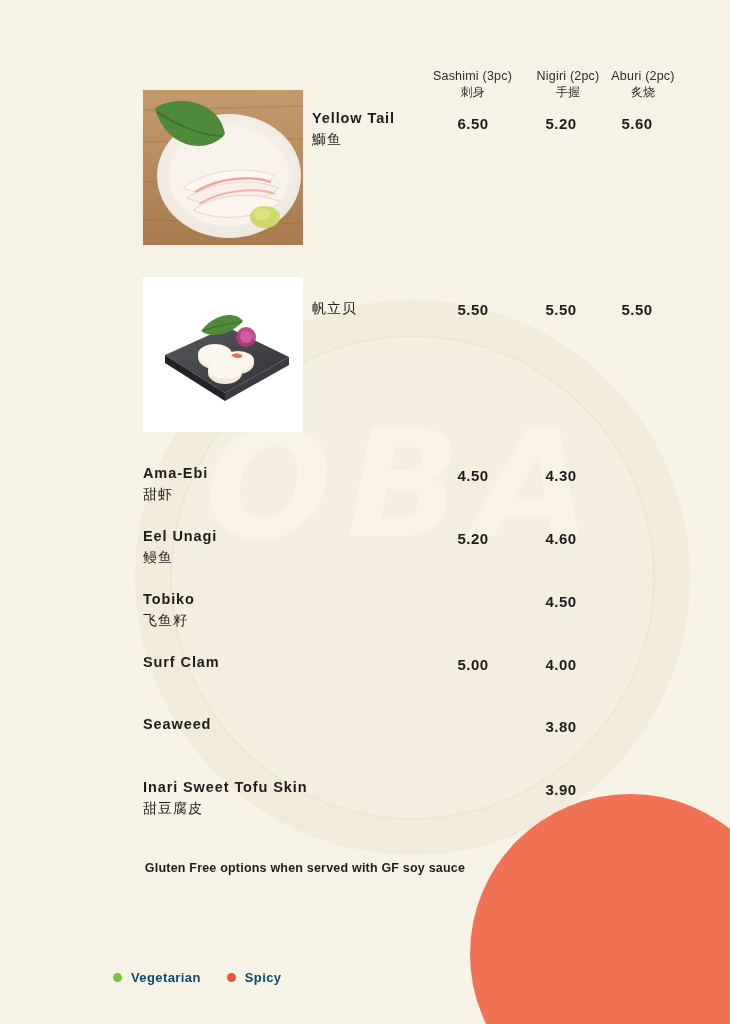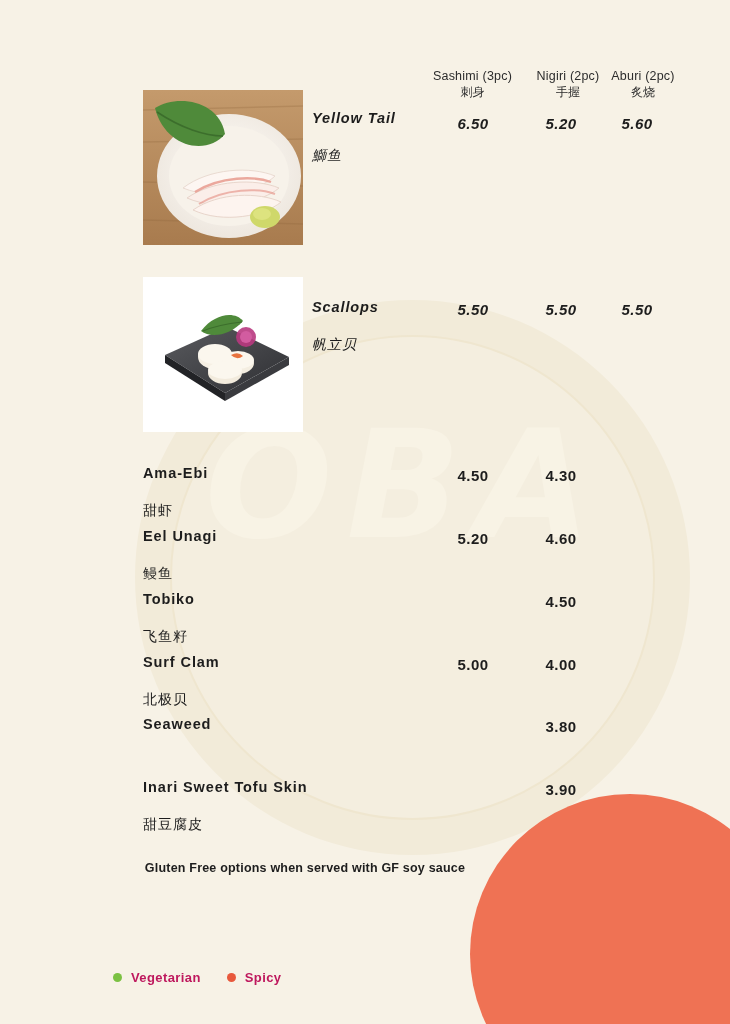--- a/index.html
+++ b/index.html
@@ -101,21 +101,20 @@
   }
   #col-head-0 { left: 415px; width: 115px; }
   #col-head-1 { left: 513px; width: 110px; }
   #col-head-2 { left: 588px; width: 110px; }
 
   
   .feature-row {
     position: absolute;
     left: 0;
     width: 691px;
-    font-style: italic;
   }
   .photo {
     position: absolute;
     left: 143px;
     width: 160px;
     height: 155px;
     overflow: hidden;
     background: #e8ded0;
   }
   .photo svg { display: block; }
@@ -133,21 +132,20 @@
     color: #1d1d1d;
     line-height: 20px;
   }
   .item-zh {
     display: block;
     font-family: "DejaVu Sans", sans-serif;
     font-size: 14px;
     color: #1d1d1d;
     line-height: 22px;
     letter-spacing: 1px;
-    margin-top: 16px;
   }
 
   .price {
     position: absolute;
     width: 80px;
     text-align: center;
     font-size: 15px;
     font-weight: bold;
     color: #1d1d1d;
     letter-spacing: 0.4px;
@@ -193,21 +191,21 @@
     width: 9px;
     height: 9px;
     border-radius: 50%;
     display: inline-block;
   }
   .dot-veg { background: #7bc142; }
   .dot-spicy { background: #e8593c; }
   .legend-label {
     font-size: 13px;
     font-weight: bold;
-    color: #be185d;
+    color: #0c4a6e;
     letter-spacing: 0.4px;
   }
 </style>
 </head>
 <body>
 
 <div id="bg-layer">
   <div id="bg-plate-outer"></div>
   <div id="bg-plate-inner"></div>
   <div id="bg-watermark">OBA</div>
@@ -299,21 +297,20 @@
           <ellipse cx="72" cy="77" rx="17" ry="10" fill="#fbf7ee"></ellipse>
           <ellipse cx="95" cy="86" rx="16" ry="11" fill="#f4eee1"></ellipse>
           <ellipse cx="95" cy="83" rx="16" ry="9" fill="#fbf7ee"></ellipse>
           <ellipse cx="82" cy="96" rx="17" ry="11" fill="#f2ebdd"></ellipse>
           <ellipse cx="82" cy="93" rx="17" ry="9" fill="#fbf7ee"></ellipse>
           <path d="M88 78 q 7 -4 12 1 q -6 5 -12 -1 Z" fill="#e8733f"></path>
         </g>
       </svg>
     </div>
     <div class="item-name" style="top:20px;">
-      <span class="item-en">Scallops</span>
       <span class="item-zh">帆立贝</span>
     </div>
     <div class="price p0" style="top:24px;">5.50</div>
     <div class="price p1" style="top:24px;">5.50</div>
     <div class="price p2" style="top:24px;">5.50</div>
   </div>
 
   <div class="list-row" style="top:463px;">
     <div class="item-name">
       <span class="item-en">Ama-Ebi</span>
@@ -340,21 +337,20 @@
       <span class="item-zh">飞鱼籽</span>
     </div>
     <div class="price p0" style="top:4px;"></div>
     <div class="price p1" style="top:4px;">4.50</div>
     <div class="price p2" style="top:4px;"></div>
   </div>
 
   <div class="list-row" style="top:652px;">
     <div class="item-name">
       <span class="item-en">Surf Clam</span>
-      <span class="item-zh">北极贝</span>
     </div>
     <div class="price p0" style="top:4px;">5.00</div>
     <div class="price p1" style="top:4px;">4.00</div>
     <div class="price p2" style="top:4px;"></div>
   </div>
 
   <div class="list-row" style="top:714px;">
     <div class="item-name">
       <span class="item-en">Seaweed</span>
     </div>

